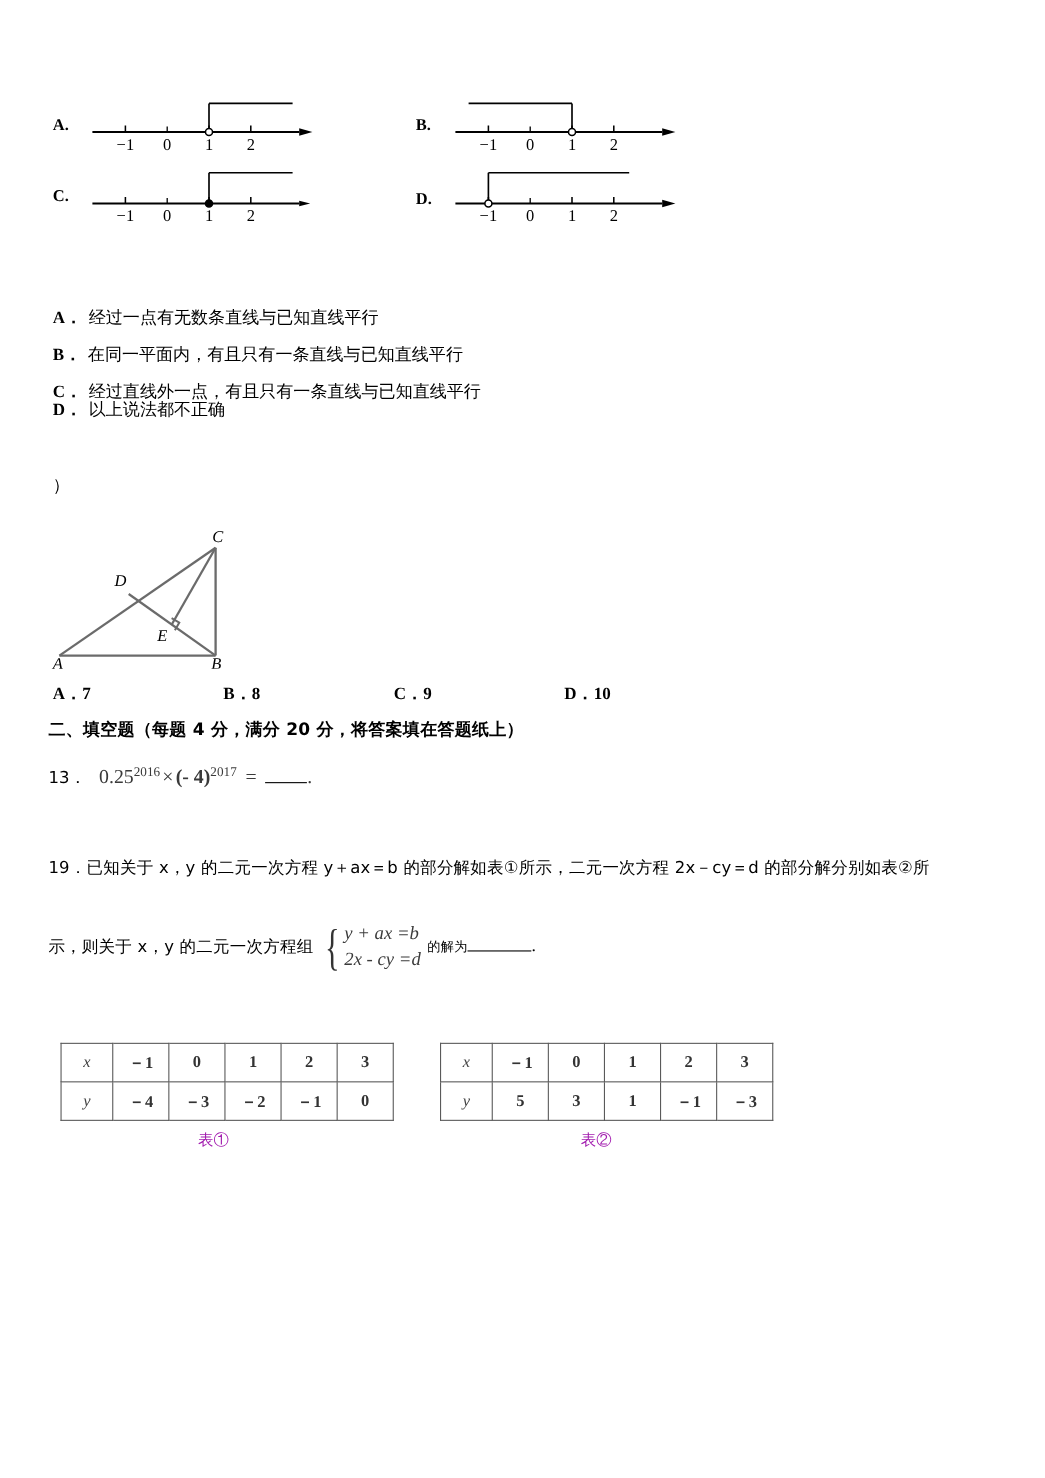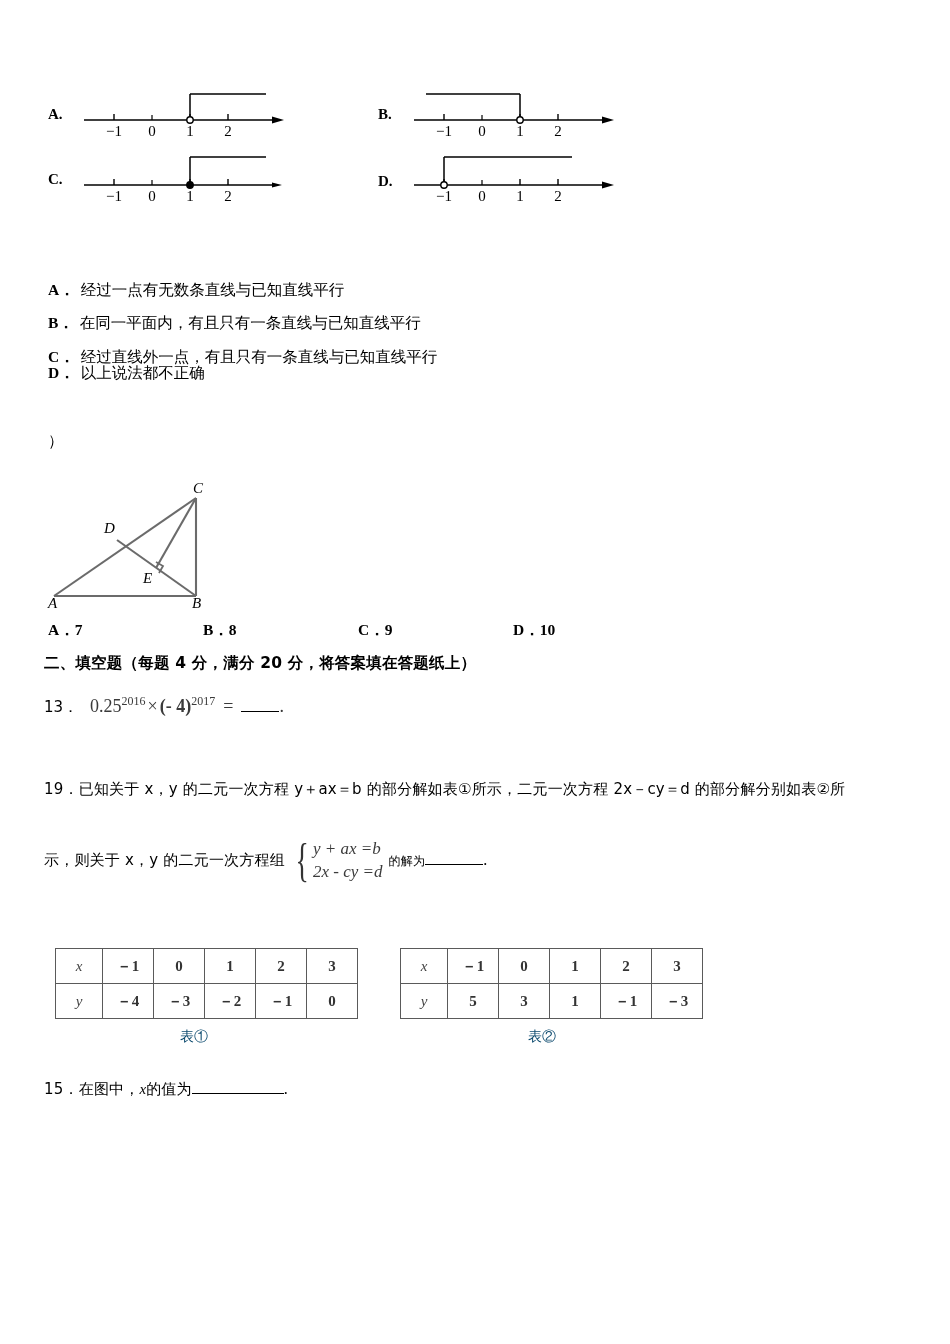--- a/index.html
+++ b/index.html
@@ -153,21 +153,21 @@
   .dtable td.hdr {
     font-style: italic;
     font-weight: normal;
     width: 44px;
     color: #444;
   }
   .tcaption {
     position: absolute;
     font-family: Liberation Mono, monospace;
     font-size: 14px;
-    color: #0c4a6e;
+    color: #a21caf;
   }
 
   
   .fig-tri { position: absolute; }
 </style>
 </head>
 <body>
 
 <div class="page">
 
@@ -357,17 +357,14 @@
       <td>5</td>
       <td>3</td>
       <td>1</td>
       <td>－1</td>
       <td>－3</td>
     </tr>
   </tbody>
     </table>
   <div class="tcaption" style="left:528px; top:1028px;">表②</div>
 
-  <div class="block" style="left:44px; top:1078px;">
-    <span class="zh qtext" style="font-size:15px;">15．</span><span class="zh qtext" style="font-size:15px;">在图中，</span><span class="serif-it" style="font-size:15px;">x</span><span class="zh qtext" style="font-size:15px;">的值为</span><span class="blank-l"></span><span>.</span>
-  </div>
 
 </div>
 
 </body></html>

